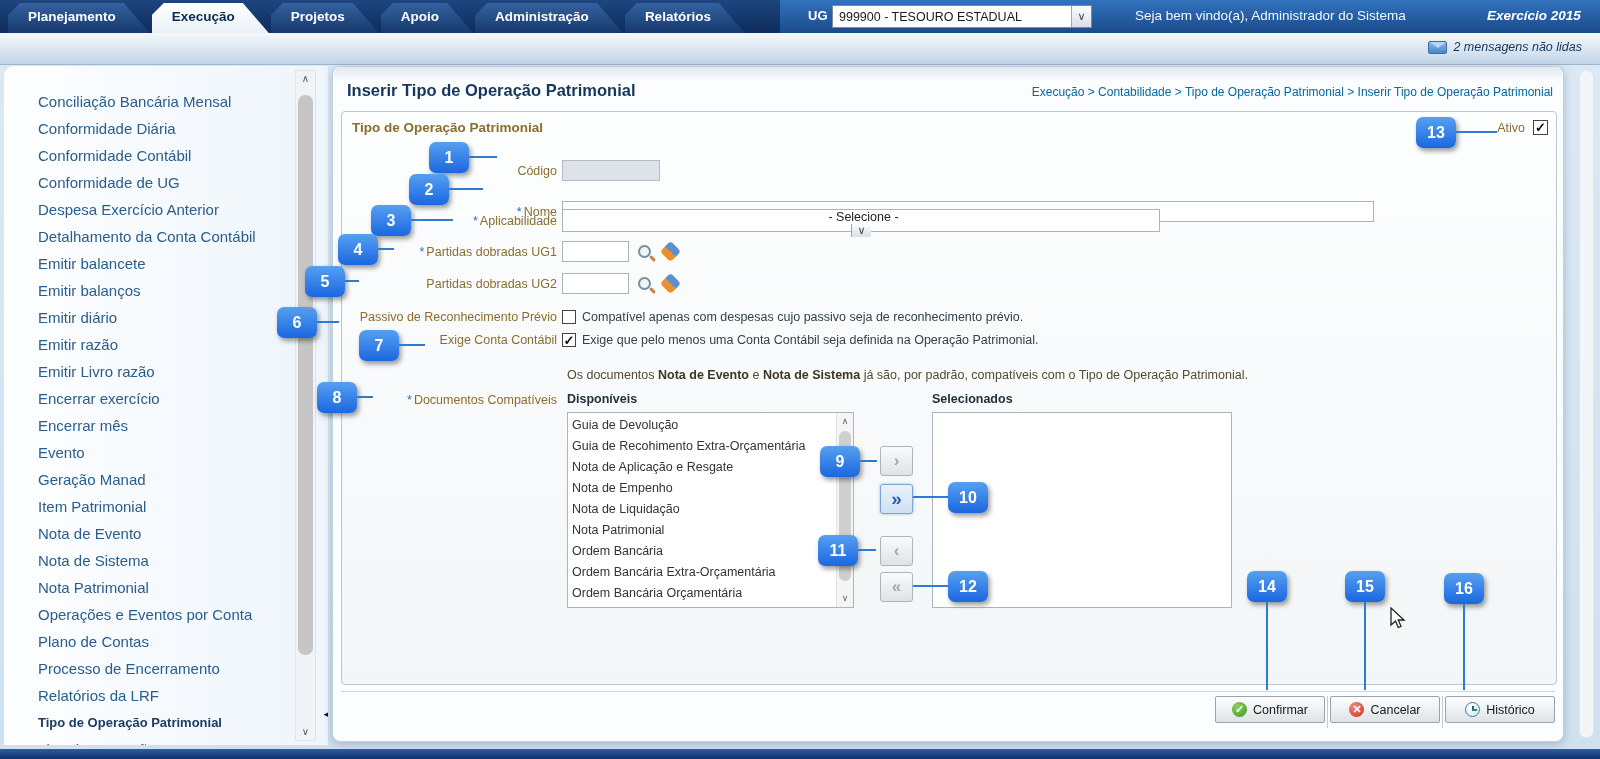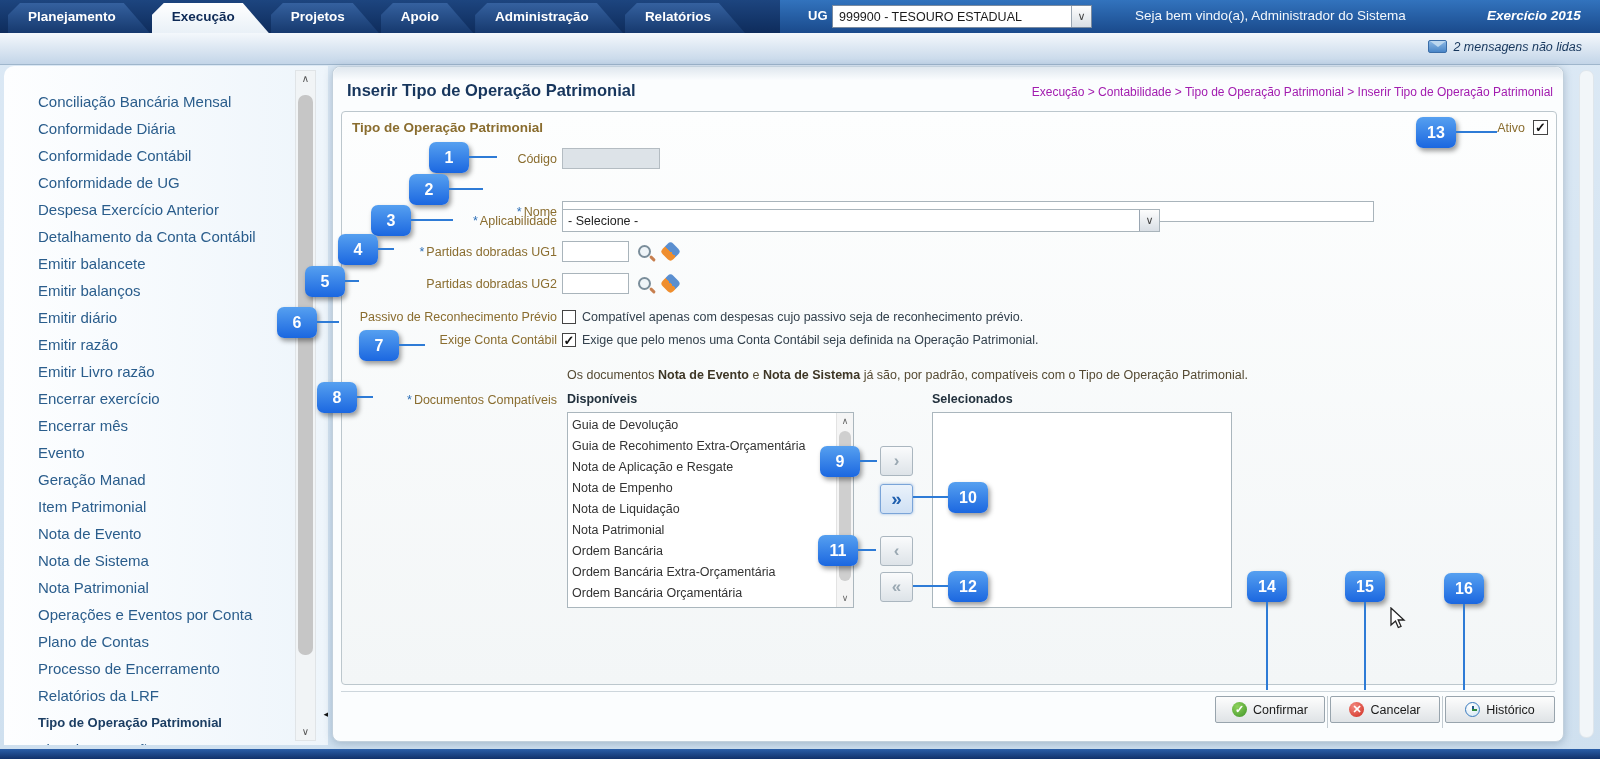--- a/index.html
+++ b/index.html
@@ -30,21 +30,21 @@
 
   
   .subbar { position:absolute; top:33px; left:0; width:1600px; height:32px;
             background:linear-gradient(#f4f8fc,#c3d5e8); border-bottom:1px solid #9fb6cc; }
   .menu-tabs2 { position:absolute; left:18px; top:0; display:flex; }
   .tab2 { height:30px; line-height:28px; padding:0 36px 0 22px; margin-right:4px;
           color:#fff; font-weight:bold; font-size:13.5px; white-space:nowrap;
           background:linear-gradient(#68798c,#344458);
           clip-path:polygon(0 12px,12px 0,calc(100% - 26px) 0,100% 100%,0 100%); }
   .tab2.active { background:linear-gradient(#ffffff,#eaf1f8); color:#12365e; }
-  .messages { position:absolute; right:18px; top:7px; display:flex; gap:6px; }
+  .messages { position:absolute; right:18px; top:7px; display:flex; align-items:center; gap:6px; }
   .envelope-icon { width:19px; height:13px; background:linear-gradient(#8db9e4,#4a86c8);
                    border:1px solid #3a6da8; position:relative; border-radius:2px; }
   .envelope-icon::after { content:""; position:absolute; left:1px; top:0;
                    border-left:8px solid transparent; border-right:8px solid transparent;
                    border-top:6px solid #bcd7ef; }
   .messages .txt { font-size:12.5px; font-style:italic; color:#16365c; }
 
   
   .sidebar { position:absolute; left:4px; top:66px; width:324px; height:679px;
              background:linear-gradient(90deg,#fdfeff,#eef5fb); border-radius:10px 0 0 0; overflow:hidden; }
@@ -60,21 +60,21 @@
                            background:#c6c6c6; border-radius:7px; }
   .collapse-arrow { position:absolute; right:-2px; top:640px; font-size:13px; color:#111; }
 
   
   .main { position:absolute; left:332px; top:66px; width:1232px; height:676px;
           background:#fbfdfe; border:1px solid #c2d0dc; border-radius:8px;
           box-shadow:0 2px 8px rgba(60,90,120,.3); }
   .main::before { content:""; position:absolute; top:0; left:0; right:0; height:13px;
           border-radius:8px 8px 0 0; background:linear-gradient(#dfe7ee,#fafcfe); }
   .page-title { position:absolute; left:14px; top:14px; font-size:16.5px; font-weight:bold; color:#17365d; }
-  .breadcrumb { position:absolute; right:10px; top:18px; font-size:12px; color:#a21caf; }
+  .breadcrumb { position:absolute; right:10px; top:18px; font-size:12px; color:#0369a1; }
 
   .fieldset { position:absolute; left:8px; top:44px; width:1216px; height:574px;
               border:1px solid #bcc7cd; border-radius:4px;
               background:linear-gradient(#fdfefe,#f3f6f7); }
   .legend { position:absolute; left:10px; top:8px; font-size:13.5px; font-weight:bold; color:#8a6d2f; }
   .ativo-wrap { position:absolute; right:8px; top:8px; display:flex; align-items:center; gap:8px; }
   .goldlbl { color:#8a6d2f; font-size:12.5px; }
   .checkbox { width:15px; height:15px; background:#fff; border:1px solid #444; font-size:13px;
               line-height:13px; text-align:center; color:#111; font-weight:bold; }
 
@@ -219,33 +219,33 @@
     <div class="breadcrumb">Execução &gt; Contabilidade &gt; Tipo de Operação Patrimonial &gt; Inserir Tipo de Operação Patrimonial</div>
 
     <div class="fieldset">
       <div class="legend">Tipo de Operação Patrimonial</div>
 
       <div class="ativo-wrap">
         <span class="goldlbl">Ativo</span>
         <span class="checkbox">✓</span>
       </div>
 
-      <div class="frow" style="top:36px;">
+      <div class="frow" style="top:48px;">
         <span class="flabel"><span>Código</span></span>
         <input class="finput disabled" style="width: 98px;" disabled="">
       </div>
 
       <div class="frow" style="top:67px;margin-top:22px;">
         <span class="flabel"><span class="req">*</span><span>Nome</span></span>
         <input class="finput" style="width: 812px;">
       </div>
 
       <div class="frow" style="top:97px;">
         <span class="flabel"><span class="req">*</span><span>Aplicabilidade</span></span>
-        <div class="selectbox" style="width:598px;">
+        <div class="selectbox" style="width:598px;flex-direction:column;">
           <span class="val">- Selecione -</span>
           <span class="dd-btn">∨</span>
         </div>
       </div>
 
       <div class="frow" style="top:129px;">
         <span class="flabel"><span class="req">*</span><span>Partidas dobradas UG1</span></span>
         <input class="finput" style="width: 67px;">
         <span class="mag-icon"></span>
         <span class="eraser-icon"></span>

